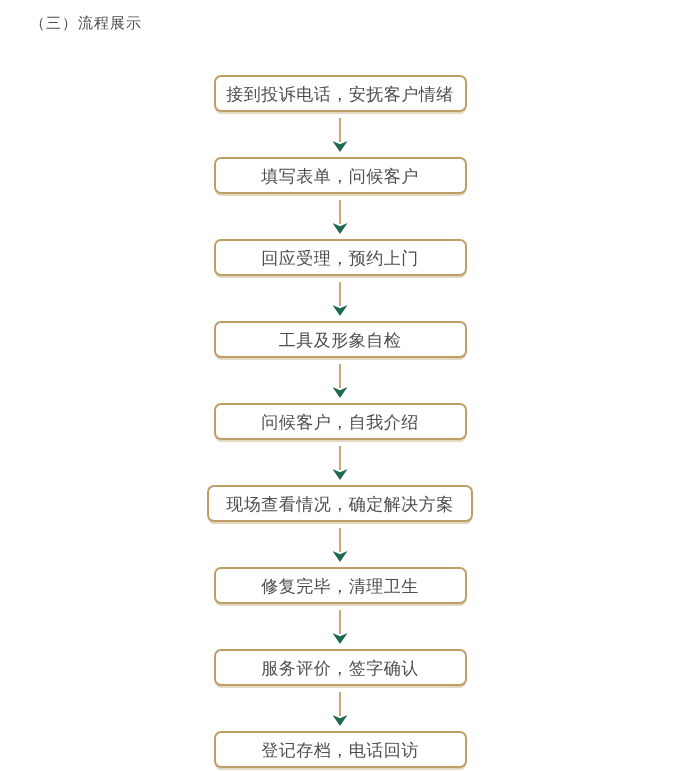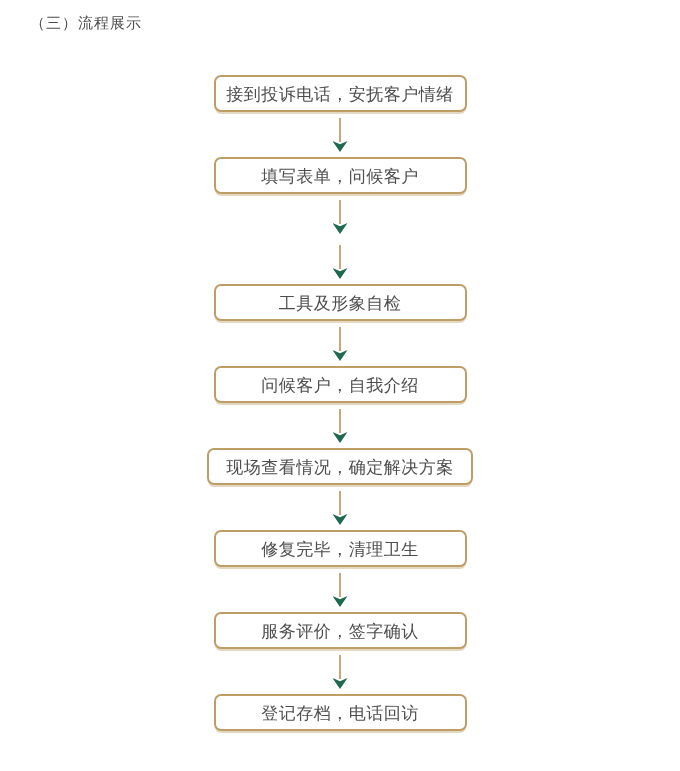--- a/index.html
+++ b/index.html
@@ -102,20 +102,23 @@
     <div class="box">
       <span class="label">填写表单，问候客户</span>
     </div>
     <div class="arrow">
       <span class="stem"></span>
       <span class="head"></span>
     </div>
   </div>
 
   <div class="step">
+    <div class="box">
+      <span class="label">回应受理，预约上门</span>
+    </div>
     <div class="arrow">
       <span class="stem"></span>
       <span class="head"></span>
     </div>
   </div>
 
   <div class="step">
     <div class="box">
       <span class="label">工具及形象自检</span>
     </div>

